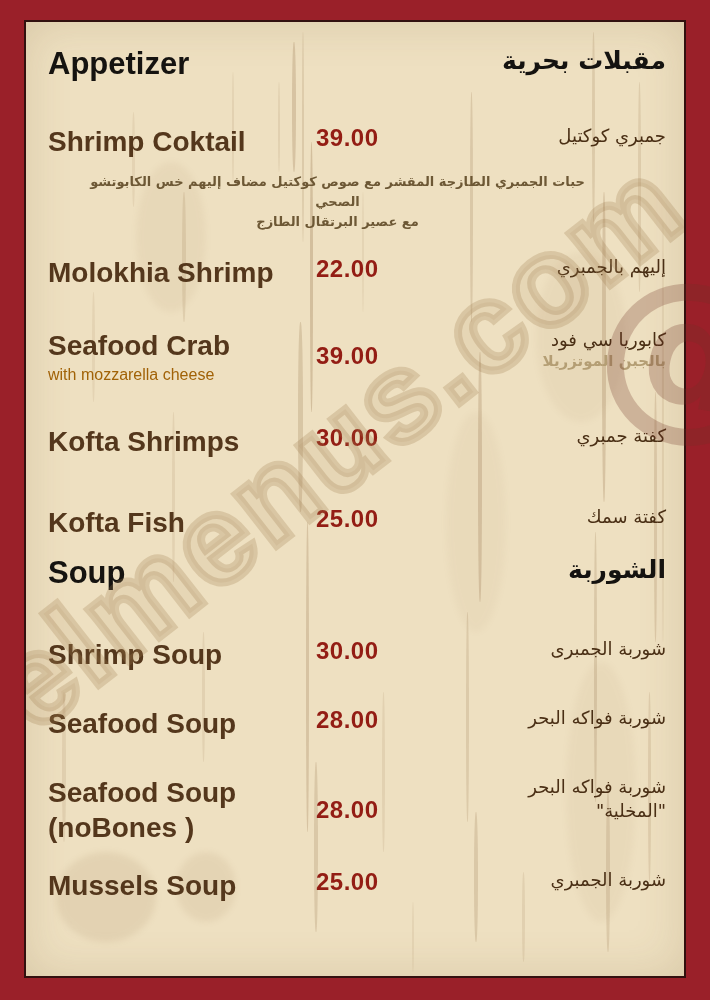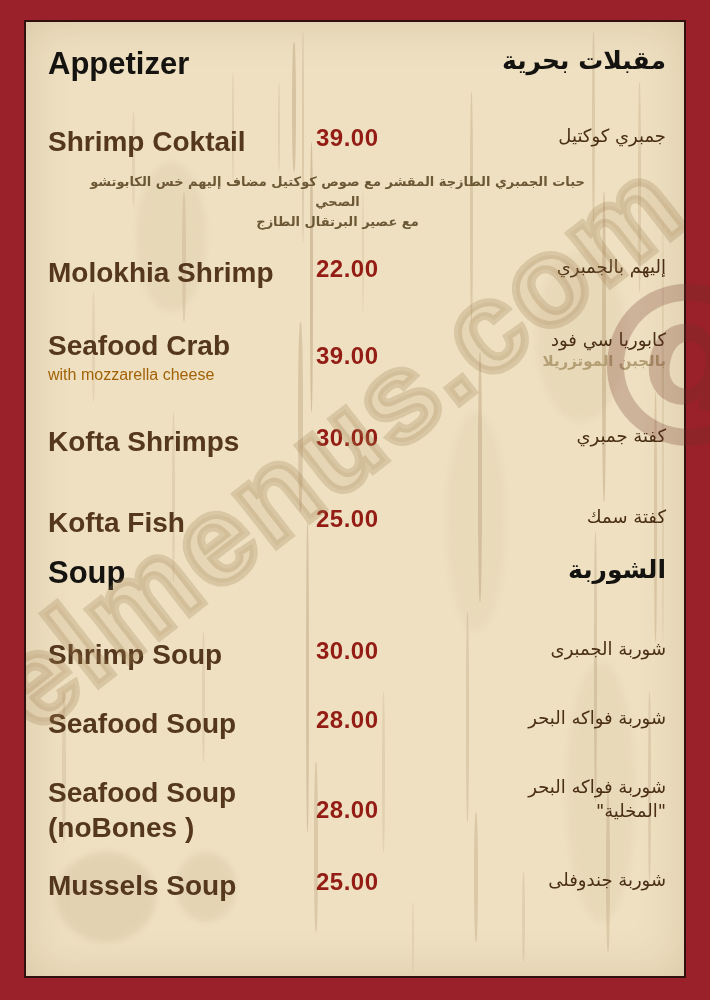--- a/index.html
+++ b/index.html
@@ -185,19 +185,19 @@
       <div class="col-price price v-center">28.00</div>
       <div class="col-ar">
         <div class="name-ar" dir="rtl">شوربة فواكه البحر</div>
         <div class="name-ar" dir="rtl">"المخلية"</div>
       </div>
     </div>
 
     <div class="row" style="top:846px">
       <div class="col-en name-en">Mussels Soup</div>
       <div class="col-price price">25.00</div>
-      <div class="col-ar name-ar" dir="rtl">شوربة جندوفلى</div>
+      <div class="col-ar name-ar" dir="rtl">شوربة الجمبري</div>
     </div>
 
   </div>
 
   <div class="wm-symbol">@</div>
 </div>
 
 </body></html>

